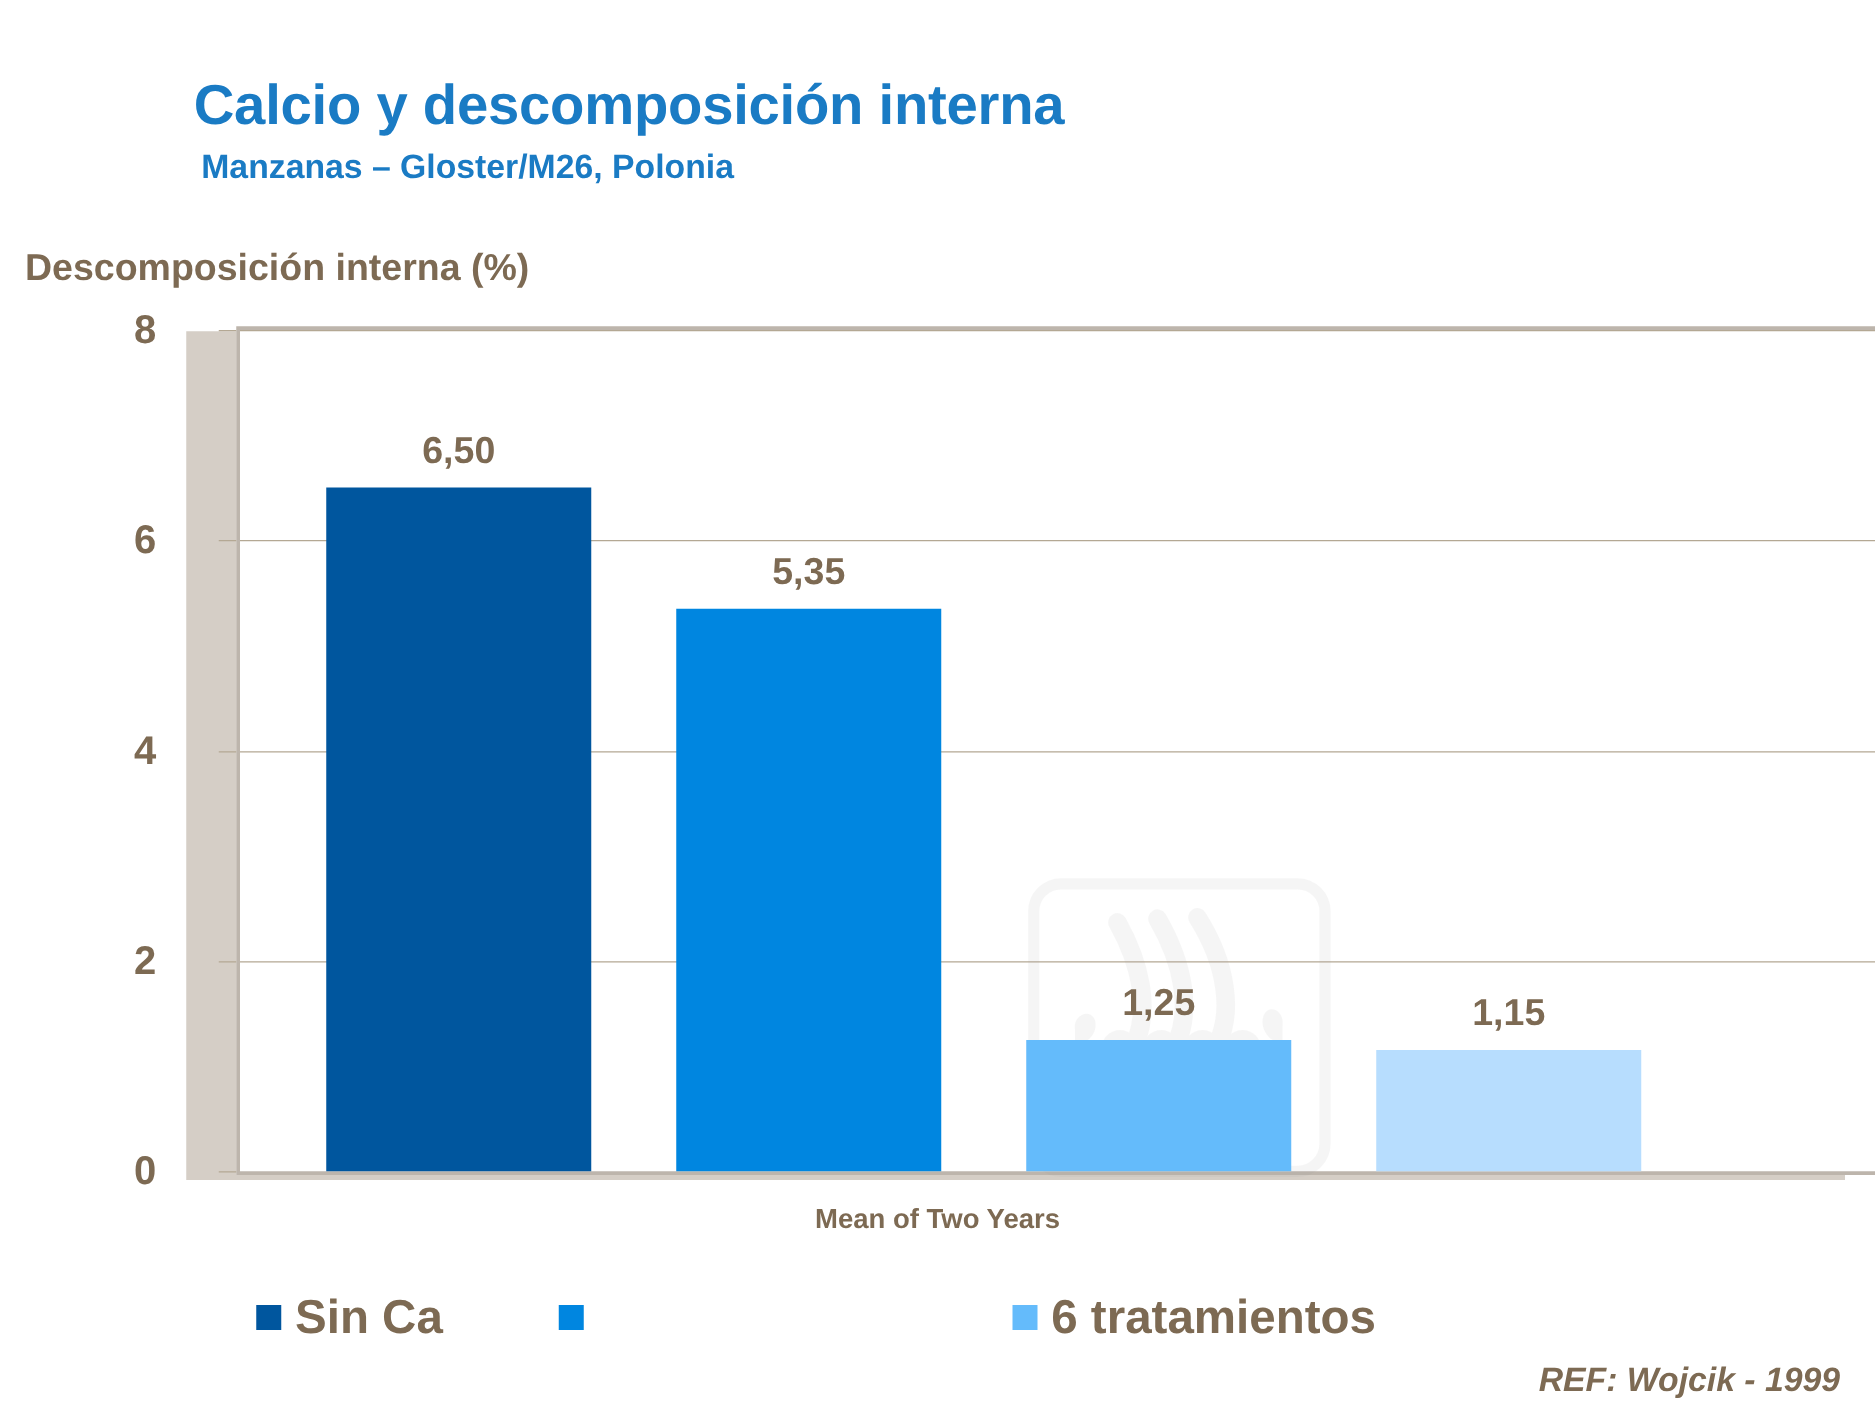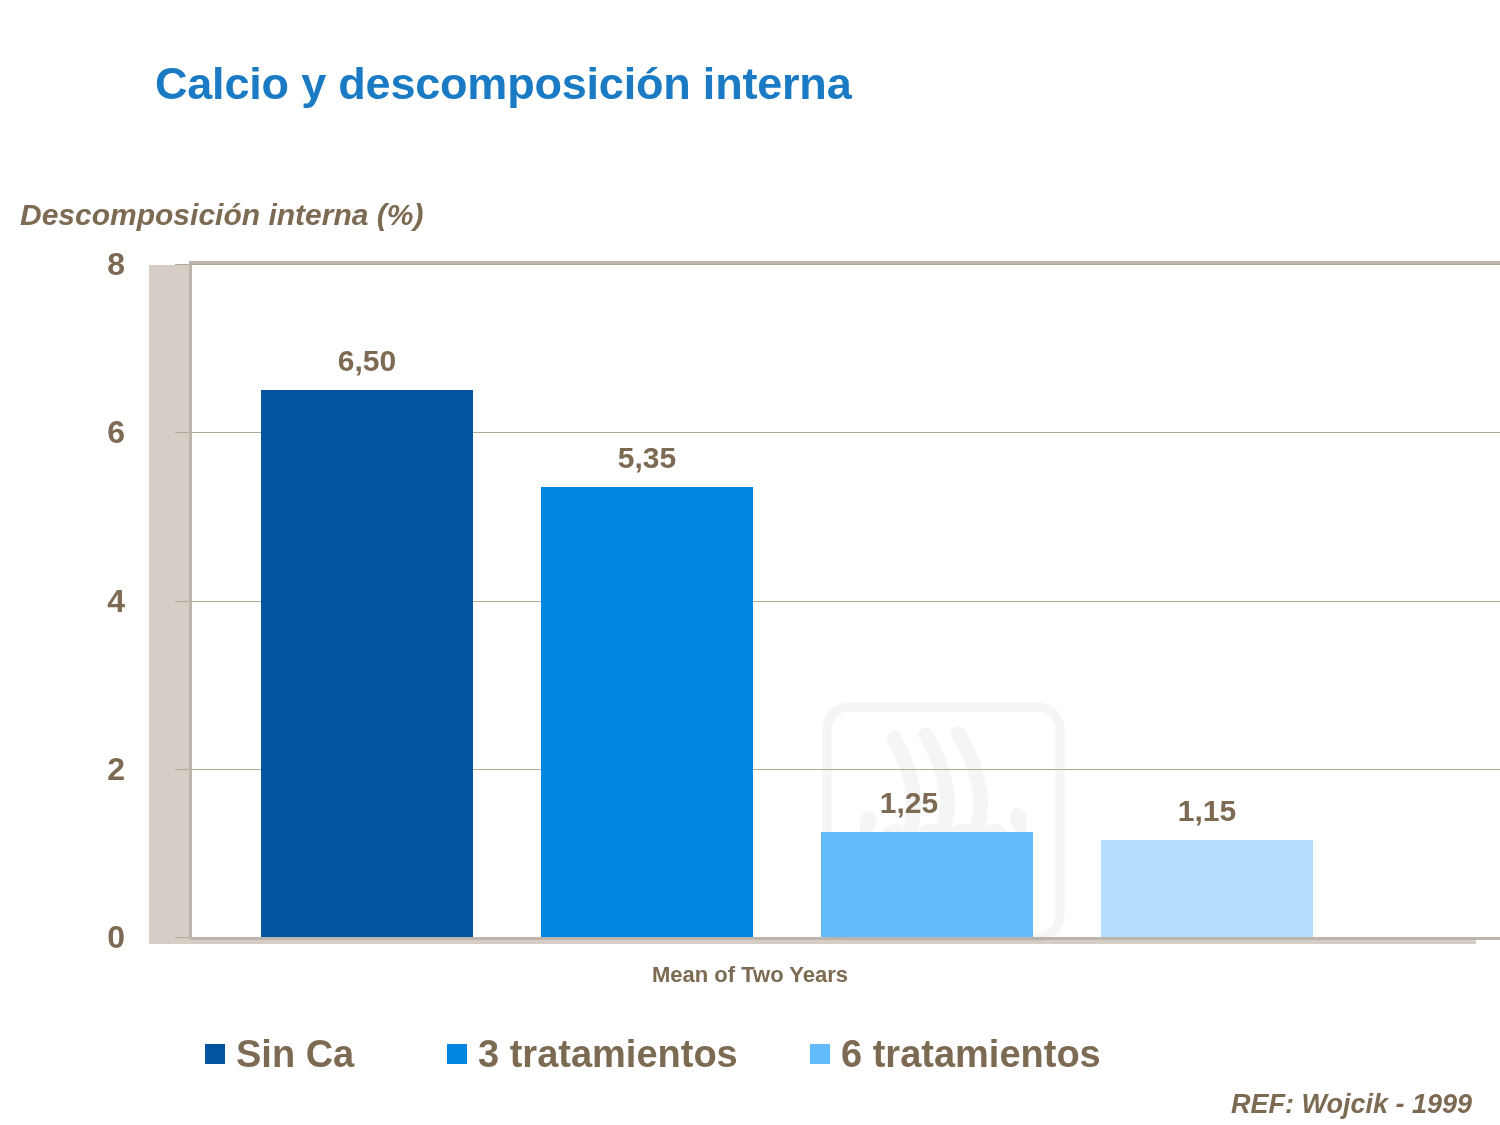--- a/index.html
+++ b/index.html
@@ -20,21 +20,20 @@
   #chart-subtitle {
     font-size: 27px; font-weight: bold; color: #1a7bc4;
     margin-left: 6px; margin-top: 8px; white-space: nowrap;
   }
 
   
   #y-axis-title {
     position: absolute; left: 20px; top: 198px;
     font-size: 30px; font-weight: bold; color: #7d6a53;
     white-space: nowrap;
-    font-style: italic;
   }
 
   
   #plot-shadow {
     position: absolute; left: 149px; top: 265px;
     width: 1327px; height: 679px;
     background: #d5cec6;
   }
   #plot {
     position: absolute; left: 145px; top: 261px;
@@ -114,20 +113,21 @@
     color: #7d6a53; white-space: nowrap;
   }
 </style>
 </head>
 <body>
 
 <div id="slide">
 
   <div id="title-block">
     <div id="chart-title">Calcio y descomposición interna</div>
+    <div id="chart-subtitle">Manzanas – Gloster/M26,  Polonia</div>
   </div>
 
   <div id="y-axis-title">Descomposición interna (%)</div>
 
   <div id="plot-shadow"></div>
   <div id="plot">
     <div id="plot-inner">
 
     <div class="gridline" style="top: 504.75px;">
           <div class="tick-mark"></div>
@@ -159,21 +159,21 @@
               <circle cx="140" cy="137" r="15"></circle>
               <circle cx="172" cy="137" r="15"></circle>
             </g>
             <text x="121" y="222" font-family="Liberation Sans, sans-serif" font-size="54" font-weight="bold" fill="#9a9a9a" text-anchor="middle">YARA</text>
           </svg></div>
         <div class="bar" style="left: 69px; width: 212px; height: 546.812px; background: rgb(0, 86, 158);"></div>
         <div class="bar-label" style="left: 175px; top: 80.1875px;">6,50</div>
         <div class="bar" style="left: 349px; width: 212px; height: 450.069px; background: rgb(0, 134, 224);"></div>
         <div class="bar-label" style="left: 455px; top: 176.931px;">5,35</div>
         <div class="bar" style="left: 629px; width: 212px; height: 105.156px; background: rgb(100, 187, 251);"></div>
-        <div class="bar-label" style="left: 717px; top: 521.844px;">1,25</div>
+        <div class="bar-label" style="left: 735px; top: 521.844px;">1,25</div>
         <div class="bar" style="left: 909px; width: 212px; height: 96.7437px; background: rgb(183, 221, 254);"></div>
         <div class="bar-label" style="left: 1015px; top: 530.256px;">1,15</div>
       </div>
   </div>
 
   <div id="ytick-layer">
       <div class="ytick" style="top: 676px;">0</div>
       <div class="ytick" style="top: 507.75px;">2</div>
       <div class="ytick" style="top: 339.5px;">4</div>
       <div class="ytick" style="top: 171.25px;">6</div>
@@ -182,21 +182,20 @@
 
   <div id="x-axis-title">Mean of Two Years</div>
 
   <div id="legend">
       <div class="legend-item" style="position: absolute; left: 55px;">
         <span class="legend-swatch" style="background: rgb(0, 86, 158);"></span>
         <span class="legend-label">Sin Ca</span>
       </div>
       <div class="legend-item" style="position: absolute; left: 297px;">
         <span class="legend-swatch" style="background: rgb(0, 134, 224);"></span>
-        <span class="legend-label">3 tratamientos</span>
       </div>
       <div class="legend-item" style="position: absolute; left: 660px;">
         <span class="legend-swatch" style="background: rgb(100, 187, 251);"></span>
         <span class="legend-label">6 tratamientos</span>
       </div>
     </div>
 
   <div id="reference">REF: Wojcik - 1999</div>
 
 </div>

